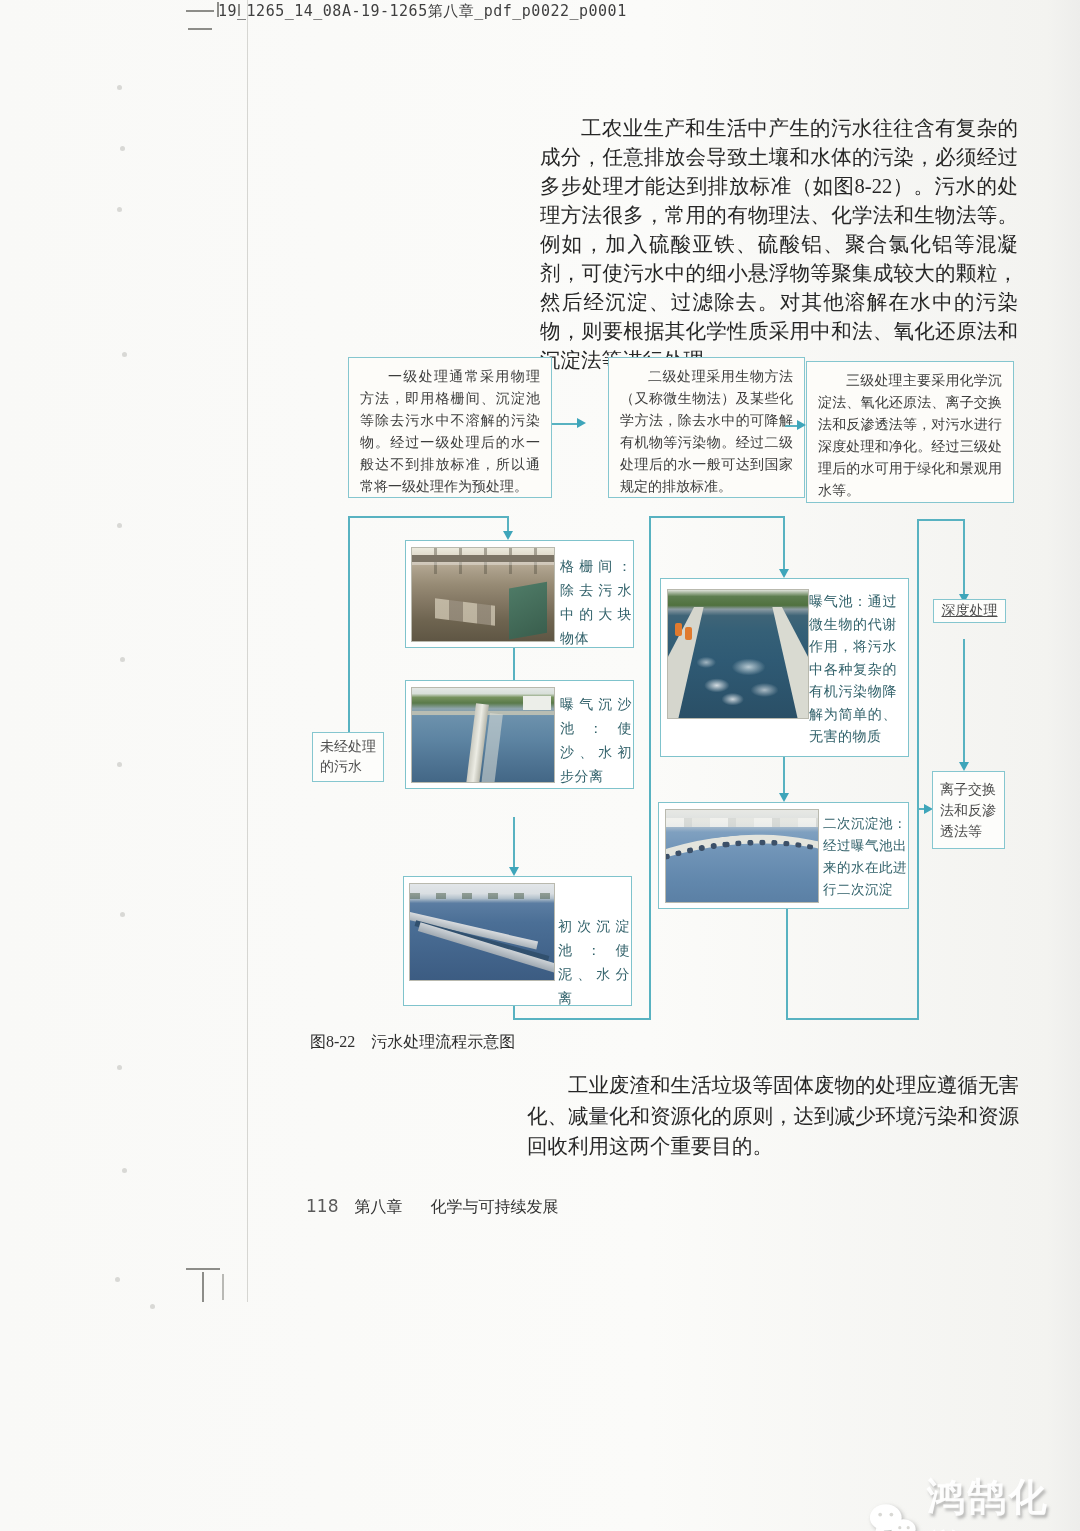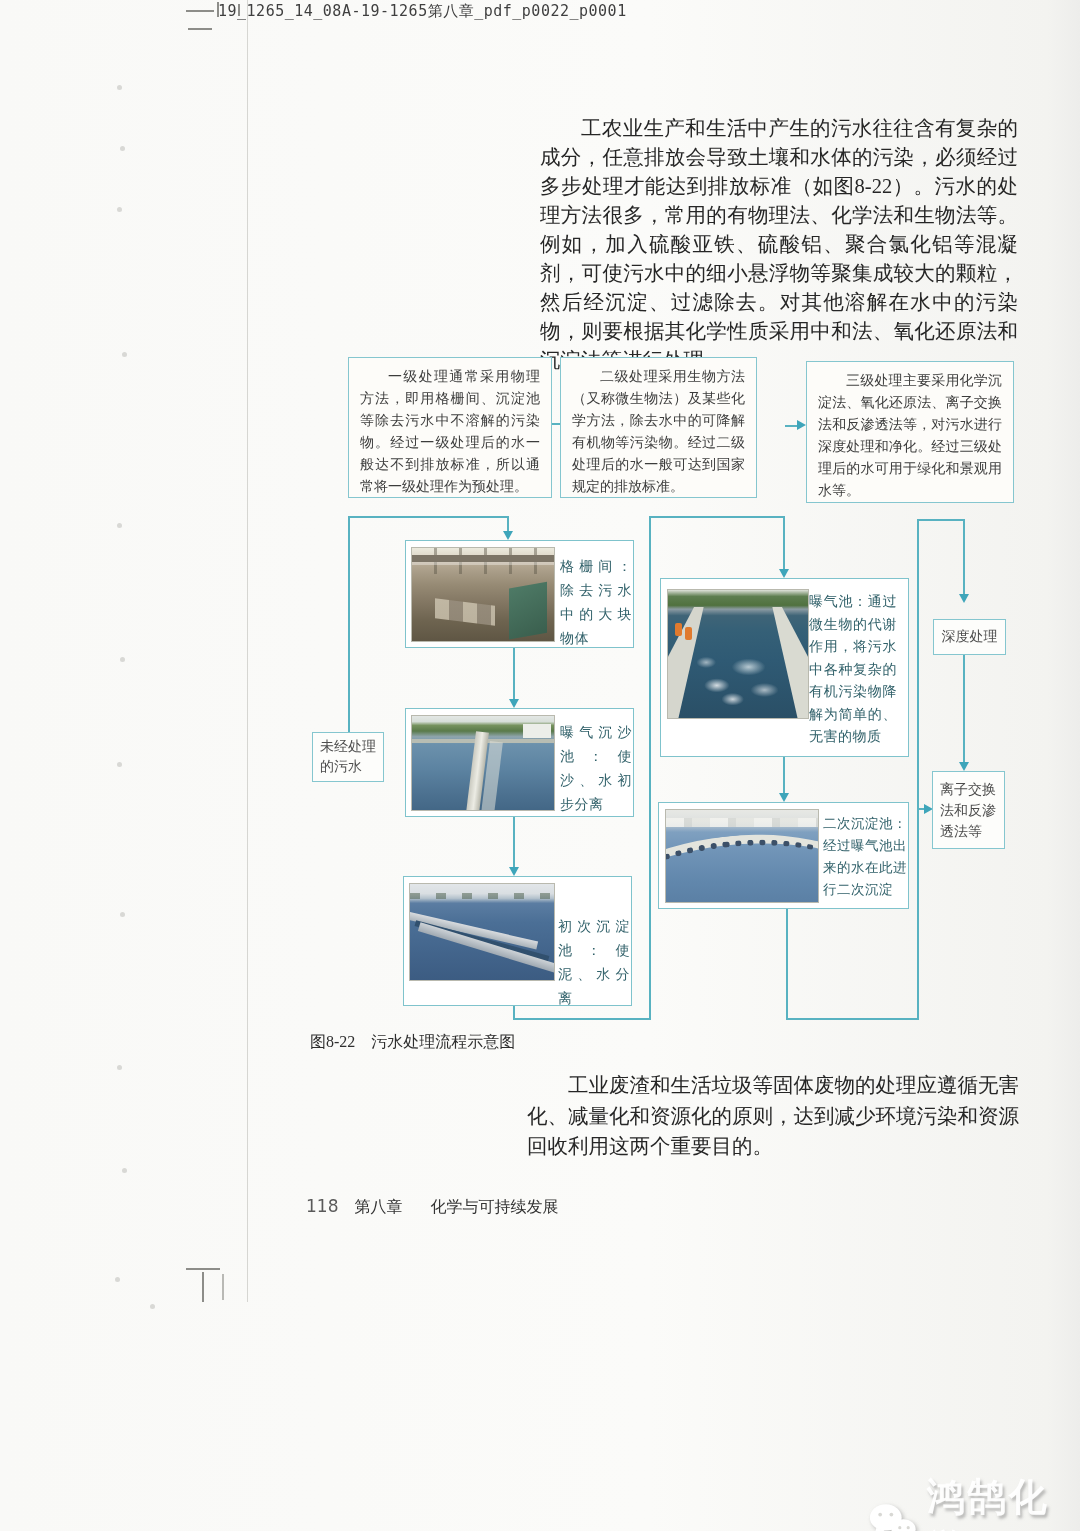--- a/index.html
+++ b/index.html
@@ -96,21 +96,21 @@
   <div class="abs speck" style="left:115px;top:1277px;"></div>
   <div class="abs speck" style="left:150px;top:1304px;"></div>
 
   <div class="abs filename">19_1265_14_08A-19-1265第八章_pdf_p0022_p0001</div>
 
   <div class="abs para" style="left:540px;top:114px;width:478px;">工农业生产和生活中产生的污水往往含有复杂的成分，任意排放会导致土壤和水体的污染，必须经过多步处理才能达到排放标准（如图8-22）。污水的处理方法很多，常用的有物理法、化学法和生物法等。例如，加入硫酸亚铁、硫酸铝、聚合氯化铝等混凝剂，可使污水中的细小悬浮物等聚集成较大的颗粒，然后经沉淀、过滤除去。对其他溶解在水中的污染物，则要根据其化学性质采用中和法、氧化还原法和沉淀法等进行处理。</div>
 
   <div class="abs tbox" style="left:348px;top:357px;width:204px;height:141px;">一级处理通常采用物理方法，即用格栅间、沉淀池等除去污水中不溶解的污染物。经过一级处理后的水一般达不到排放标准，所以通常将一级处理作为预处理。</div>
   <div class="abs hl" style="left:552px;top:423px;width:26px;height:2px;"></div>
   <div class="abs ah-r" style="left:577px;top:418px;"></div>
-  <div class="abs tbox" style="left:560px;top:357px;width:197px;height:141px;">二级处理采用生物方法（又称微生物法）及某些化学方法，除去水中的可降解有机物等污染物。经过二级处理后的水一般可达到国家规定的排放标准。</div>
+  <div class="abs tbox" style="left:608px;top:357px;width:197px;height:141px;">二级处理采用生物方法（又称微生物法）及某些化学方法，除去水中的可降解有机物等污染物。经过二级处理后的水一般可达到国家规定的排放标准。</div>
   <div class="abs hl" style="left:785px;top:425px;width:14px;height:2px;"></div>
   <div class="abs ah-r" style="left:797px;top:420px;"></div>
   <div class="abs tbox" style="left:806px;top:361px;width:208px;height:142px;">三级处理主要采用化学沉淀法、氧化还原法、离子交换法和反渗透法等，对污水进行深度处理和净化。经过三级处理后的水可用于绿化和景观用水等。</div>
 
   <div class="abs hl" style="left:348px;top:516px;width:161px;height:2px;"></div>
   <div class="abs vl" style="left:348px;top:516px;width:2px;height:216px;"></div>
   <div class="abs vl" style="left:507px;top:516px;width:2px;height:16px;"></div>
   <div class="abs ah-d" style="left:503px;top:531px;"></div>
   <div class="abs vl" style="left:513px;top:648px;width:2px;height:52px;"></div>
   <div class="abs ah-d" style="left:509px;top:699px;"></div>
@@ -140,21 +140,21 @@
   <div class="abs card" style="left:405px;top:540px;width:229px;height:108px;">
     <div class="photo ph1" style="left:5px;top:6px;width:142px;height:93px;">
       <div class="ph1-posts"></div>
       <div class="ph1-roof"></div>
       <div class="ph1-blocks"></div>
       <div class="ph1-green"></div>
     </div>
     <div class="plabel" style="left:154px;top:14px;width:72px;">格栅间：除去污水中的大块物体</div>
   </div>
 
-  <div class="abs card" style="left:405px;top:708px;width:229px;height:109px;">
+  <div class="abs card" style="left:405px;top:680px;width:229px;height:109px;">
     <div class="photo ph2" style="left:5px;top:6px;width:142px;height:94px;">
       <div class="ph2-bldg"></div>
       <div class="ph2-deck"></div>
       <div class="ph2-pipe"></div>
     </div>
     <div class="plabel" style="left:154px;top:12px;width:72px;">曝气沉沙池：使沙、水初步分离</div>
   </div>
 
   <div class="abs card" style="left:403px;top:876px;width:229px;height:130px;">
     <div class="photo ph3" style="left:5px;top:6px;width:144px;height:96px;">
@@ -179,21 +179,21 @@
 
   <div class="abs card" style="left:658px;top:802px;width:251px;height:107px;">
     <div class="photo ph5" style="left:6px;top:6px;width:152px;height:92px;">
       <div class="ph5-sky"></div>
       <div class="ph5-rim"></div>
       <div class="ph5-dots"></div>
     </div>
     <div class="plabel" style="left:164px;top:10px;width:84px;font-size:13.5px;line-height:22px;">二次沉淀池：经过曝气池出来的水在此进行二次沉淀</div>
   </div>
 
-  <div class="abs sbox" style="left:933px;top:619px;width:73px;height:36px;">深度处理</div>
+  <div class="abs sbox" style="left:933px;top:599px;width:73px;height:24px;text-decoration:underline;">深度处理</div>
   <div class="abs sbox" style="left:932px;top:771px;width:73px;height:78px;line-height:21px;">离子交换法和反渗透法等</div>
 
   <div class="abs caption" style="left:310px;top:1032px;">
     <span class="cap-l">图8-22</span><span class="cap-t">污水处理流程示意图</span>
   </div>
 
   <div class="abs para" style="left:527px;top:1070px;width:492px;line-height:30.5px;">工业废渣和生活垃圾等固体废物的处理应遵循无害化、减量化和资源化的原则，达到减少环境污染和资源回收利用这两个重要目的。</div>
 
   <div class="abs footer" style="left:306px;top:1196px;">
     <span class="pnum">118</span><span class="chap">第八章</span><span class="btitle">化学与可持续发展</span>

